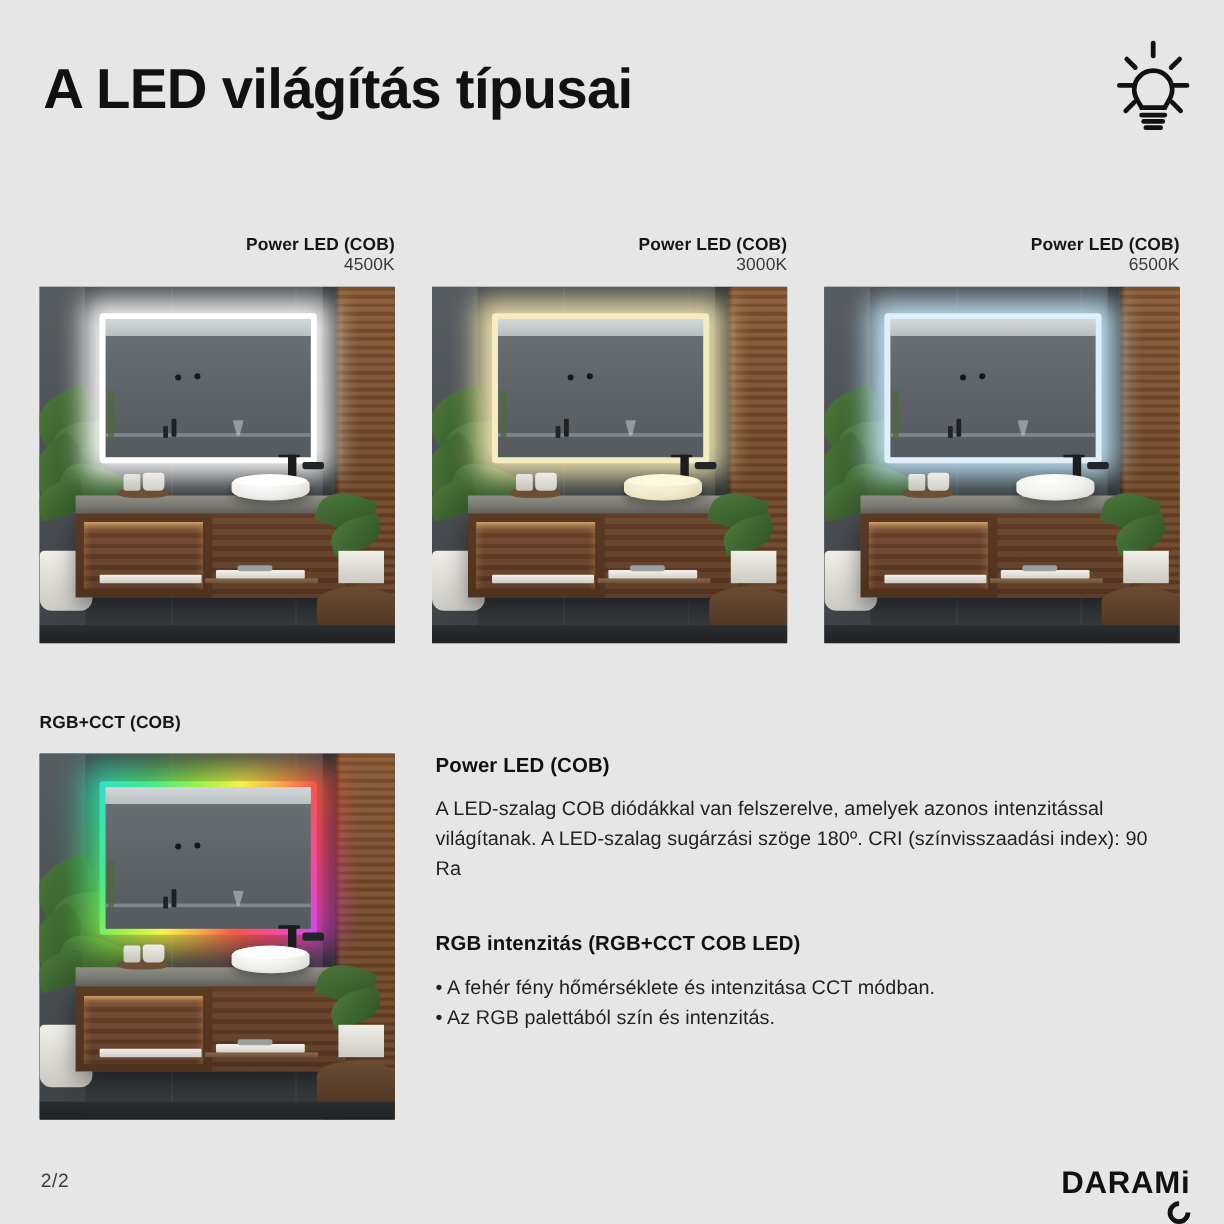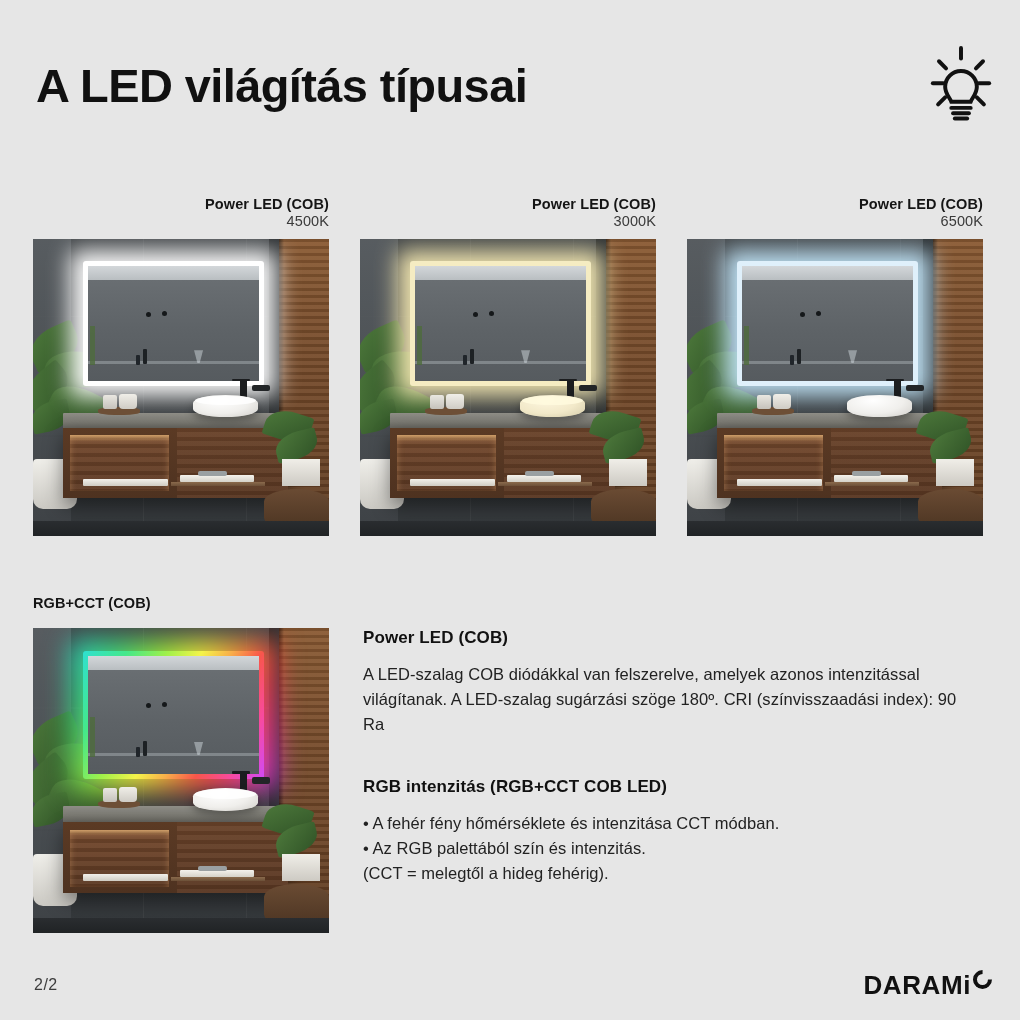--- a/index.html
+++ b/index.html
@@ -13,21 +13,21 @@
   body {
     background: #e6e6e6;
     font-family: "Liberation Sans", sans-serif;
     color: #1a1a1a;
     position: relative;
   }
 
   
   .header {
     position: absolute;
-    left: 0; top: 16px;
+    left: 0; top: 4px;
     width: 924px; height: 140px;
   }
 
   .page-title {
     position: absolute;
     left: 36px;
     top: 42px;
     font-size: 47px;
     font-weight: bold;
     letter-spacing: -0.6px;
@@ -363,21 +363,22 @@
     letter-spacing: 0.5px;
   }
   .brand {
     position: absolute;
     right: 28px; top: 10px;
     font-size: 26px;
     font-weight: bold;
     color: #111111;
     letter-spacing: 0.6px;
     display: flex;
-    align-items: flex-start;
+    align-items: flex-end;
+    flex-direction: column;
   }
   .brand-mark {
     display: inline-block;
     width: 19px; height: 19px;
     margin-left: 2px;
     border: 4px solid #111111;
     border-radius: 50%;
     border-right-color: transparent;
     transform: rotate(-45deg);
   }
@@ -648,21 +649,20 @@
   </div>
 
   <div class="text-col">
     <div class="txt-h">Power LED (COB)</div>
     <div class="txt-p">A LED-szalag COB diódákkal van felszerelve, amelyek azonos intenzitással világítanak. A LED-szalag sugárzási szöge 180º. CRI (színvisszaadási index): 90 Ra</div>
 
     <div class="block-2">
       <div class="txt-h">RGB intenzitás (RGB+CCT COB LED)</div>
       <div class="txt-p">• A fehér fény hőmérséklete és intenzitása CCT módban.</div>
       <div class="txt-p">• Az RGB palettából szín és intenzitás.</div>
-      <div class="txt-p">(CCT = melegtől a hideg fehérig).</div>
     </div>
   </div>
 </div>
 
 <div class="footer">
   <div class="page-num">2/2</div>
   <div class="brand">
     <span>DARAMi</span>
     <span class="brand-mark"></span>
   </div>

